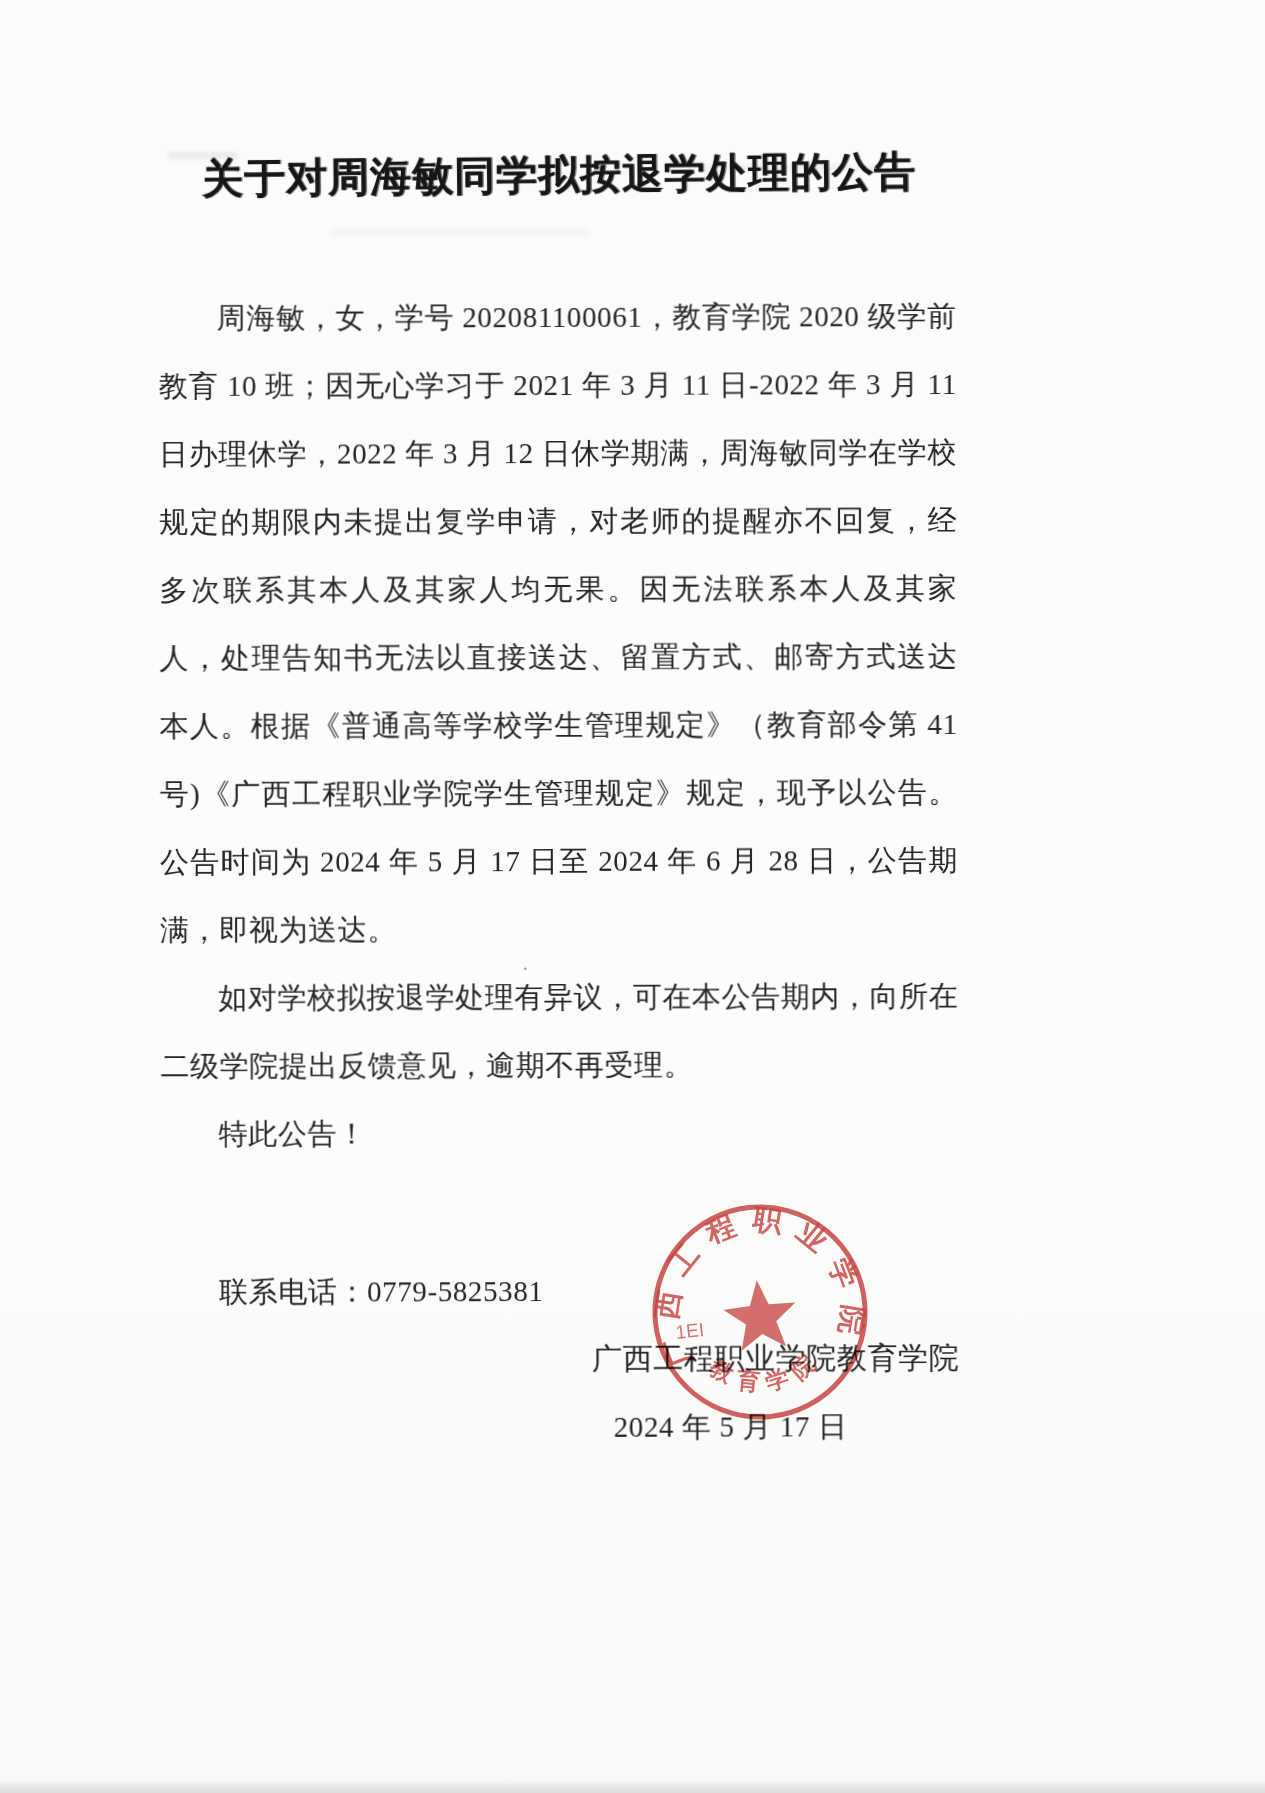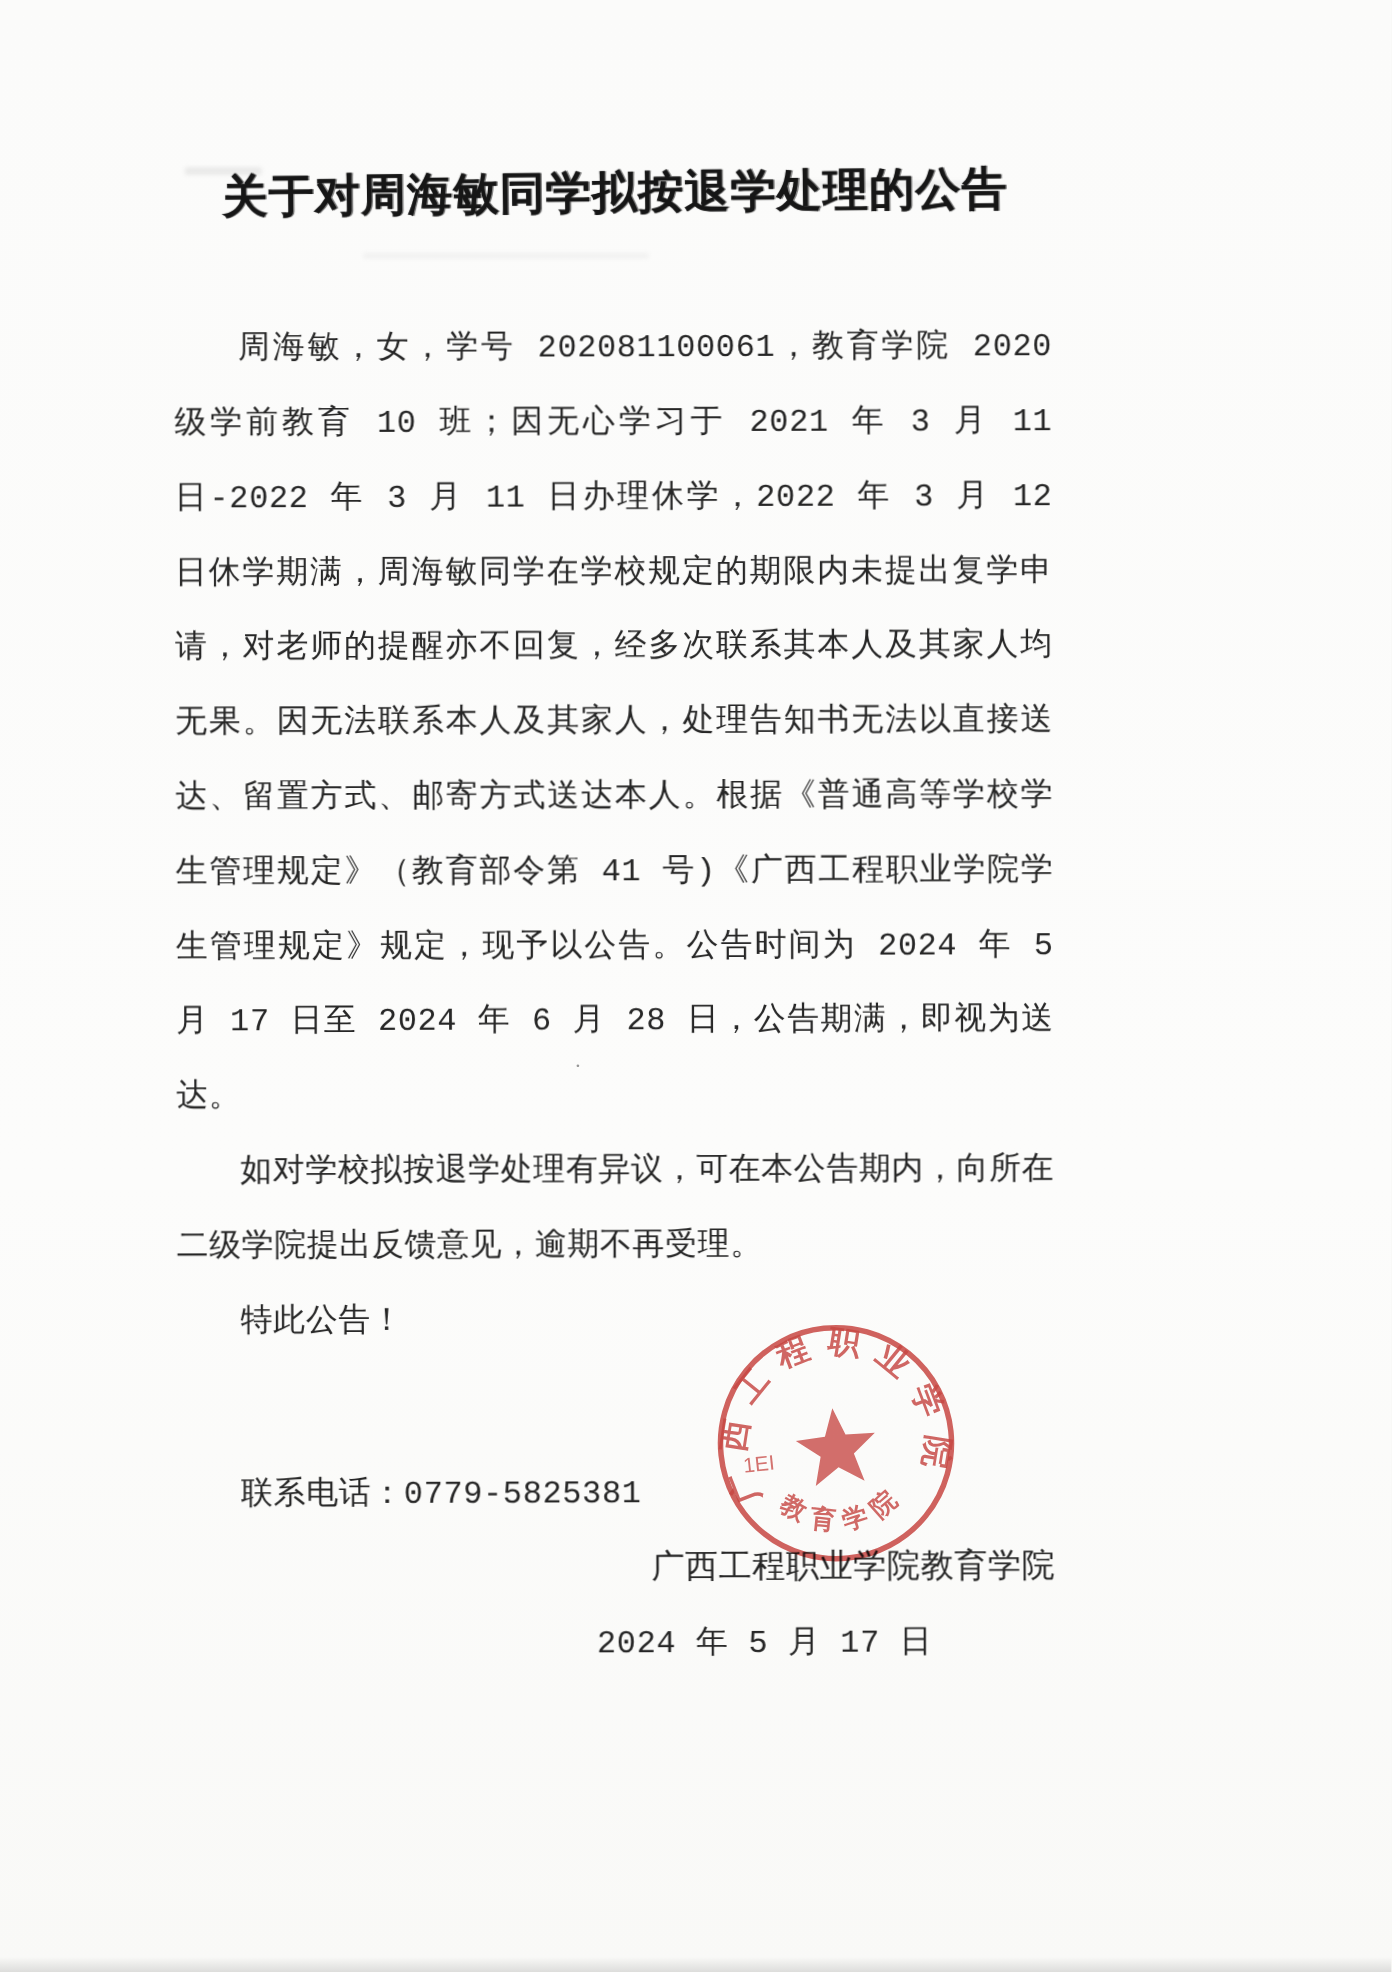--- a/index.html
+++ b/index.html
@@ -11,21 +11,20 @@
     overflow:hidden;
   }
   .page{
     position:absolute;inset:0;
     background:linear-gradient(180deg,#fbfbfa 0%,#fcfcfb 60%,#f9f9f7 100%);
   }
   .content{
     position:absolute;
     left:160px;top:0;width:798px;
     color:#232323;
-    font-family:Liberation Mono, monospace;
   }
   .doc-title{
     margin:148px 0 0 0;
     text-align:center;
     font-size:41px;
     font-weight:900;
     letter-spacing:1px;
     color:#161616;
     transform:rotate(-0.6deg);
     text-shadow:1.4px 0 0 rgba(25,25,25,0.5), 0 0 1px rgba(40,40,40,0.6);

